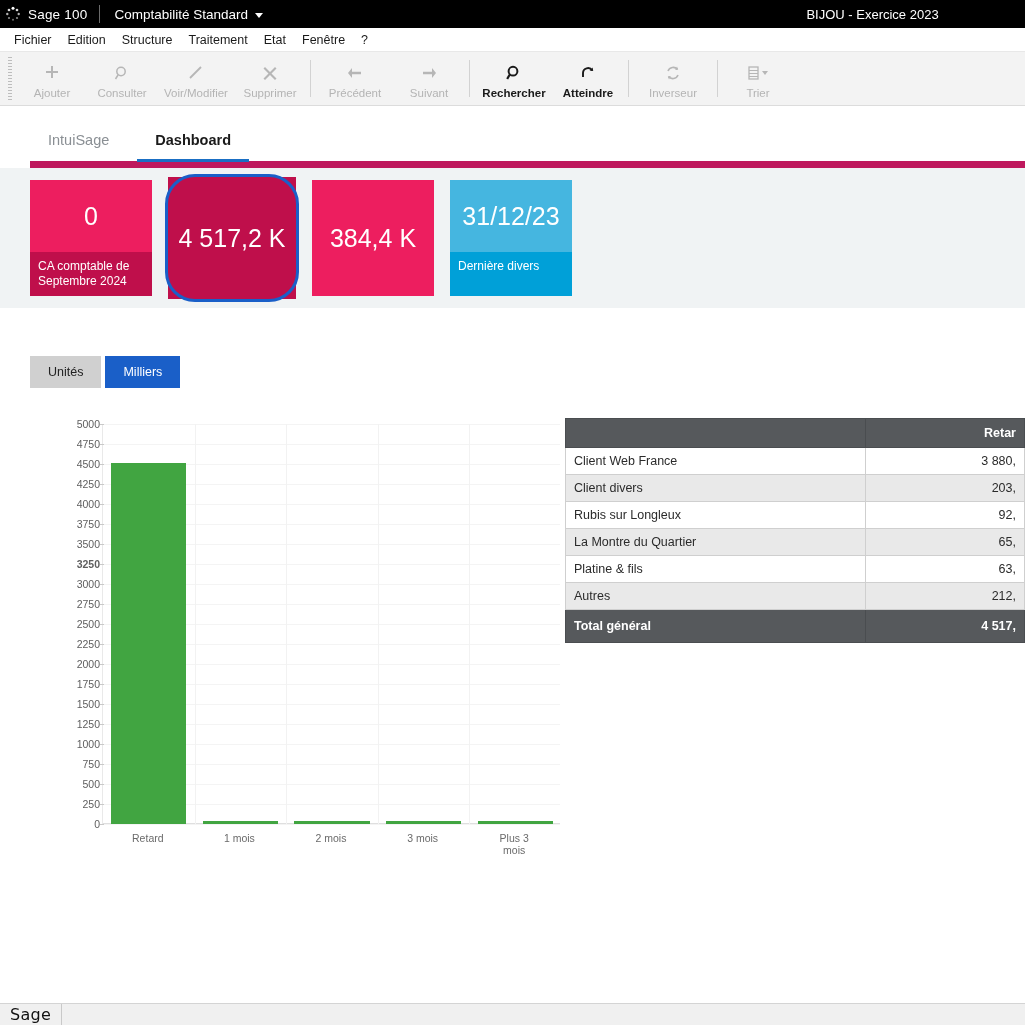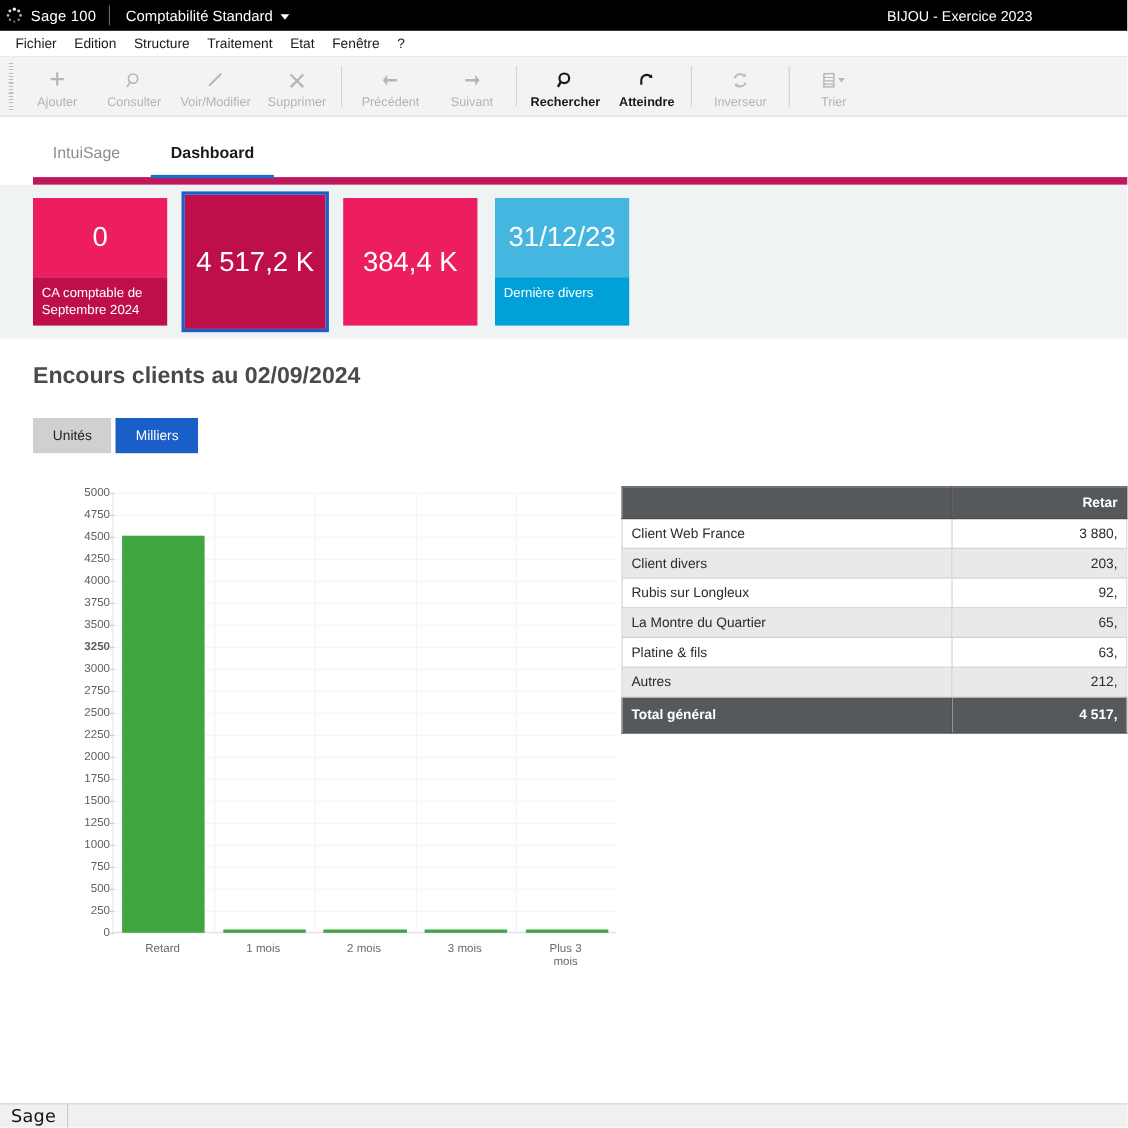--- a/index.html
+++ b/index.html
@@ -93,21 +93,21 @@
   .kpi .cap {
     padding: 7px 8px 6px; font-size: 12px; line-height: 1.25;
     min-height: 44px;
   }
   .kpi.pink .val { background: #ed1e5f; }
   .kpi.pink .cap { background: #bf0f4b; }
   .kpi.blue .val { background: #45b6e0; }
   .kpi.blue .cap { background: #00a0d8; }
   .kpi.selected {
     outline: 3px solid #1a5fc8; outline-offset: 0px; z-index: 2;
-    width: 128px; height: 122px; margin-top: -3px;
+    width: 128px; height: 122px; margin-top: -3px; border-radius: 27px;
   }
   .kpi.selected .val { background: #bf0f4b; font-size: 25px; }
   .kpi.selected .cap { background: #bf0f4b; }
 
   
   .content { padding: 22px 0 0 30px; background: #ffffff; }
   .section-title { font-size: 21px; font-weight: bold; color: #4a4a4a; }
   .toggles { display: flex; gap: 4px; margin-top: 26px; }
   .toggle {
     padding: 9px 18px; font-size: 12.5px; cursor: pointer;
@@ -347,21 +347,20 @@
   <div class="kpi pink">
     <div class="val">384,4 K</div>
   </div>
   <div class="kpi blue">
     <div class="val">31/12/23</div>
     <div class="cap">Dernière divers</div>
   </div>
 </div>
 
 <div class="content">
-  <div class="section-title">Encours clients au 02/09/2024</div>
   <div class="toggles">
     <div class="toggle">Unités</div>
     <div class="toggle active">Milliers</div>
   </div>
 
   <div class="panels">
 
     <div class="chart-panel">
       <div class="chart" id="chart">
         <div class="plot" id="plot">

